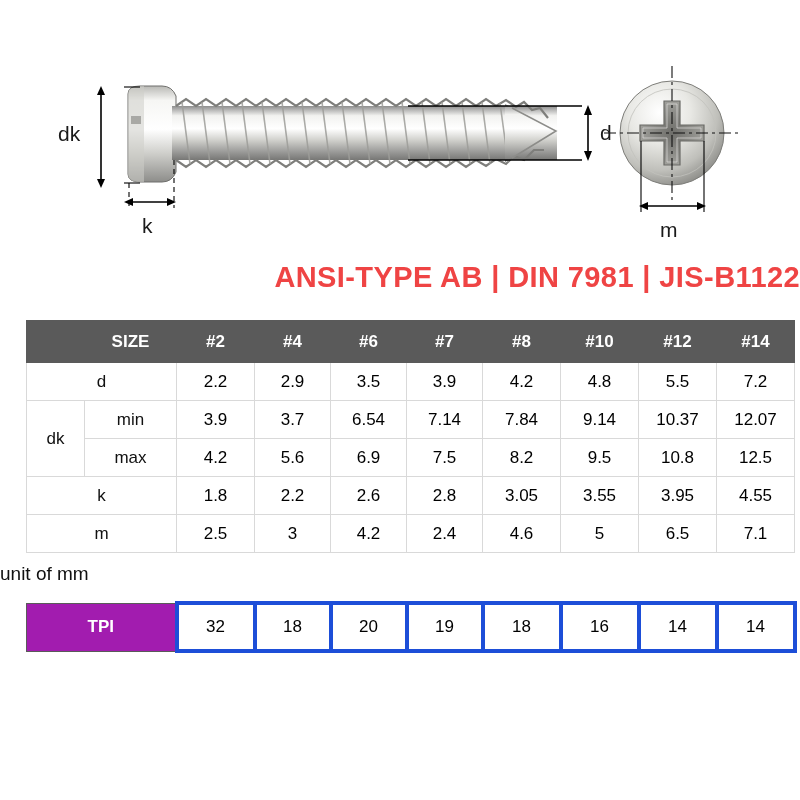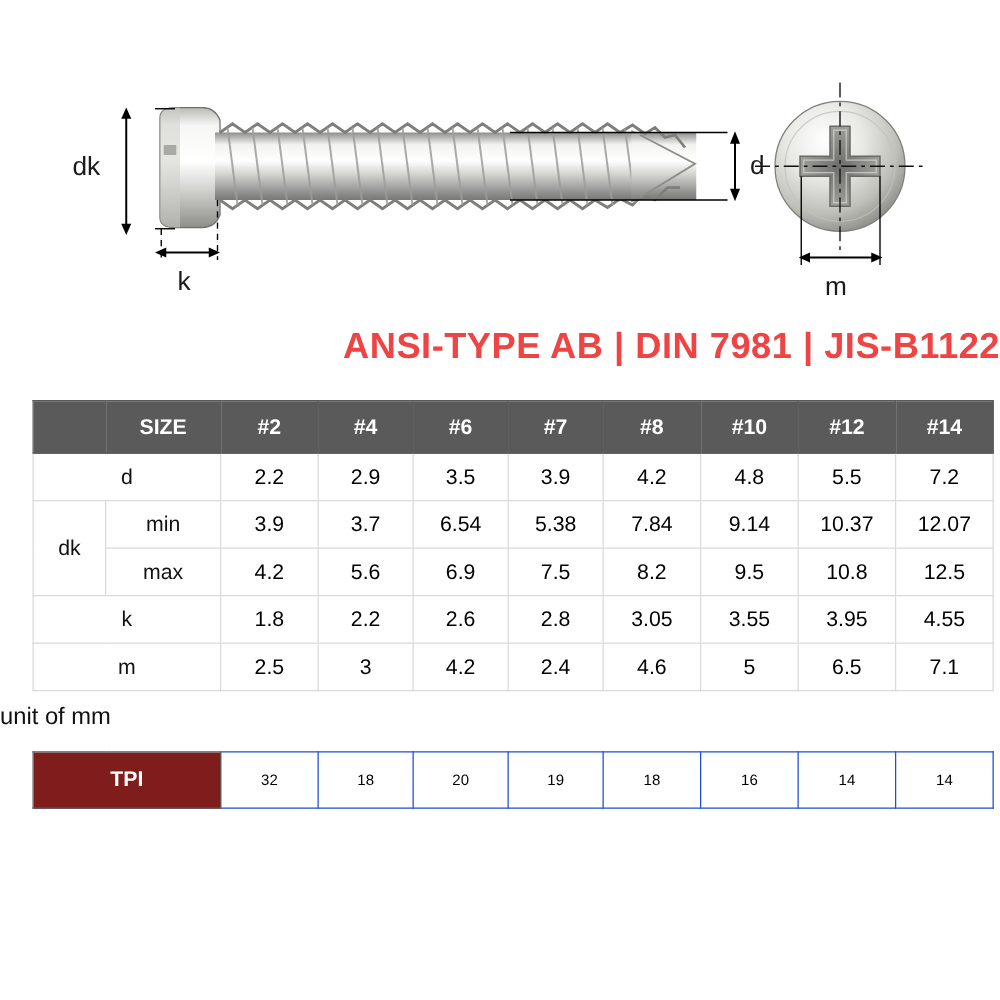--- a/index.html
+++ b/index.html
@@ -93,28 +93,28 @@
   
   .tpi-wrap {
     margin: 16px 26px 0 26px;
   }
   table.tpi {
     border-collapse: collapse;
     width: 748px;
     table-layout: fixed;
   }
   table.tpi td {
-    border: 1px solid #1d4ed8;
+    border: 4px solid #1d4ed8;
     text-align: center;
-    font-size: 12px;
+    font-size: 17px;
     height: 44px;
     padding: 0;
   }
   table.tpi td.tpi-head {
-    background: #7f1d1d;
+    background: #a21caf;
     color: #ffffff;
     font-weight: bold;
     border: 1px solid #5a5a5a;
     font-size: 17px;
     margin-top: 12px;
   }
 </style>
 </head>
 <body>
 
@@ -279,21 +279,21 @@
         <td>5.5</td>
         <td>7.2</td>
       </tr>
 
       <tr>
         <td class="rowlabel" rowspan="2">dk</td>
         <td class="sublabel">min</td>
         <td>3.9</td>
         <td>3.7</td>
         <td>6.54</td>
-        <td>5.38</td>
+        <td>7.14</td>
         <td>7.84</td>
         <td>9.14</td>
         <td>10.37</td>
         <td>12.07</td>
       </tr>
 
       <tr>
         <td class="sublabel">max</td>
         <td>4.2</td>
         <td>5.6</td>

